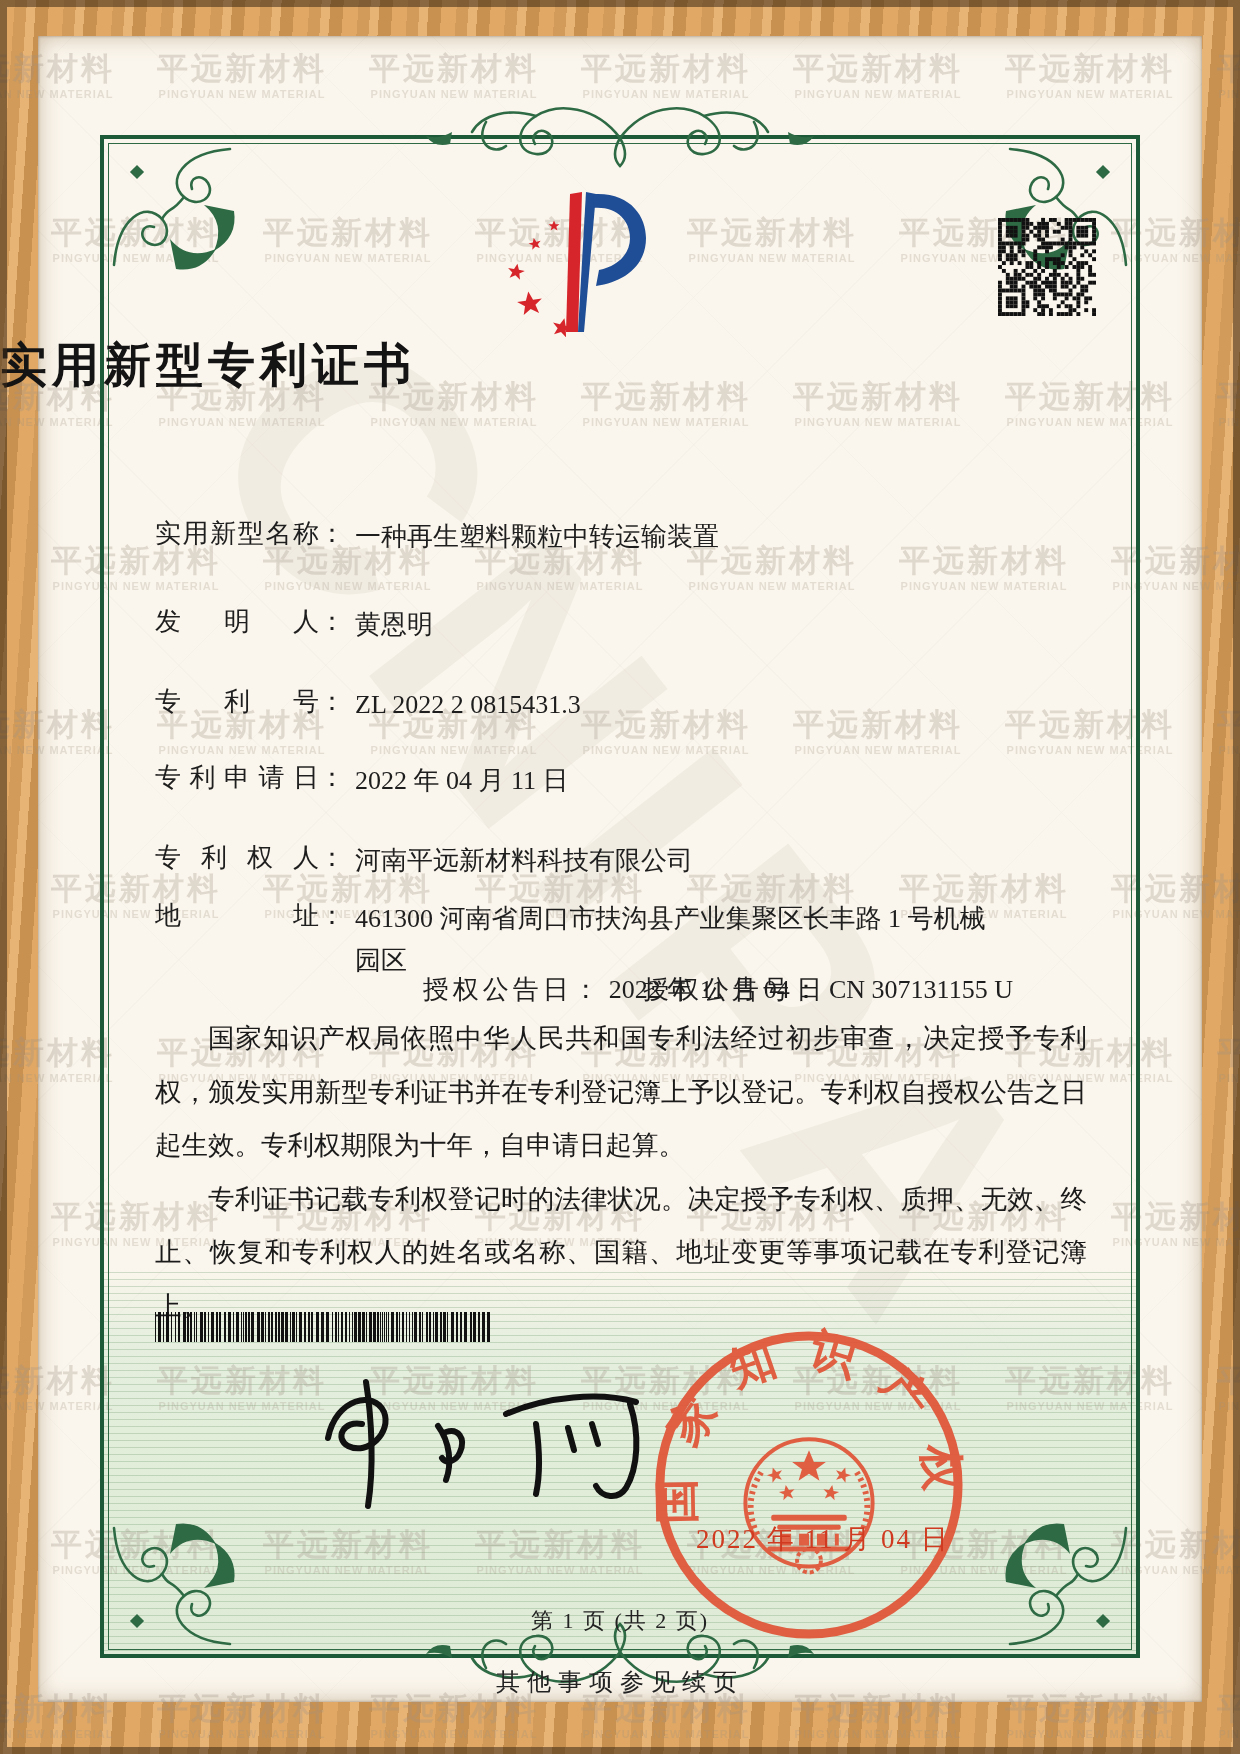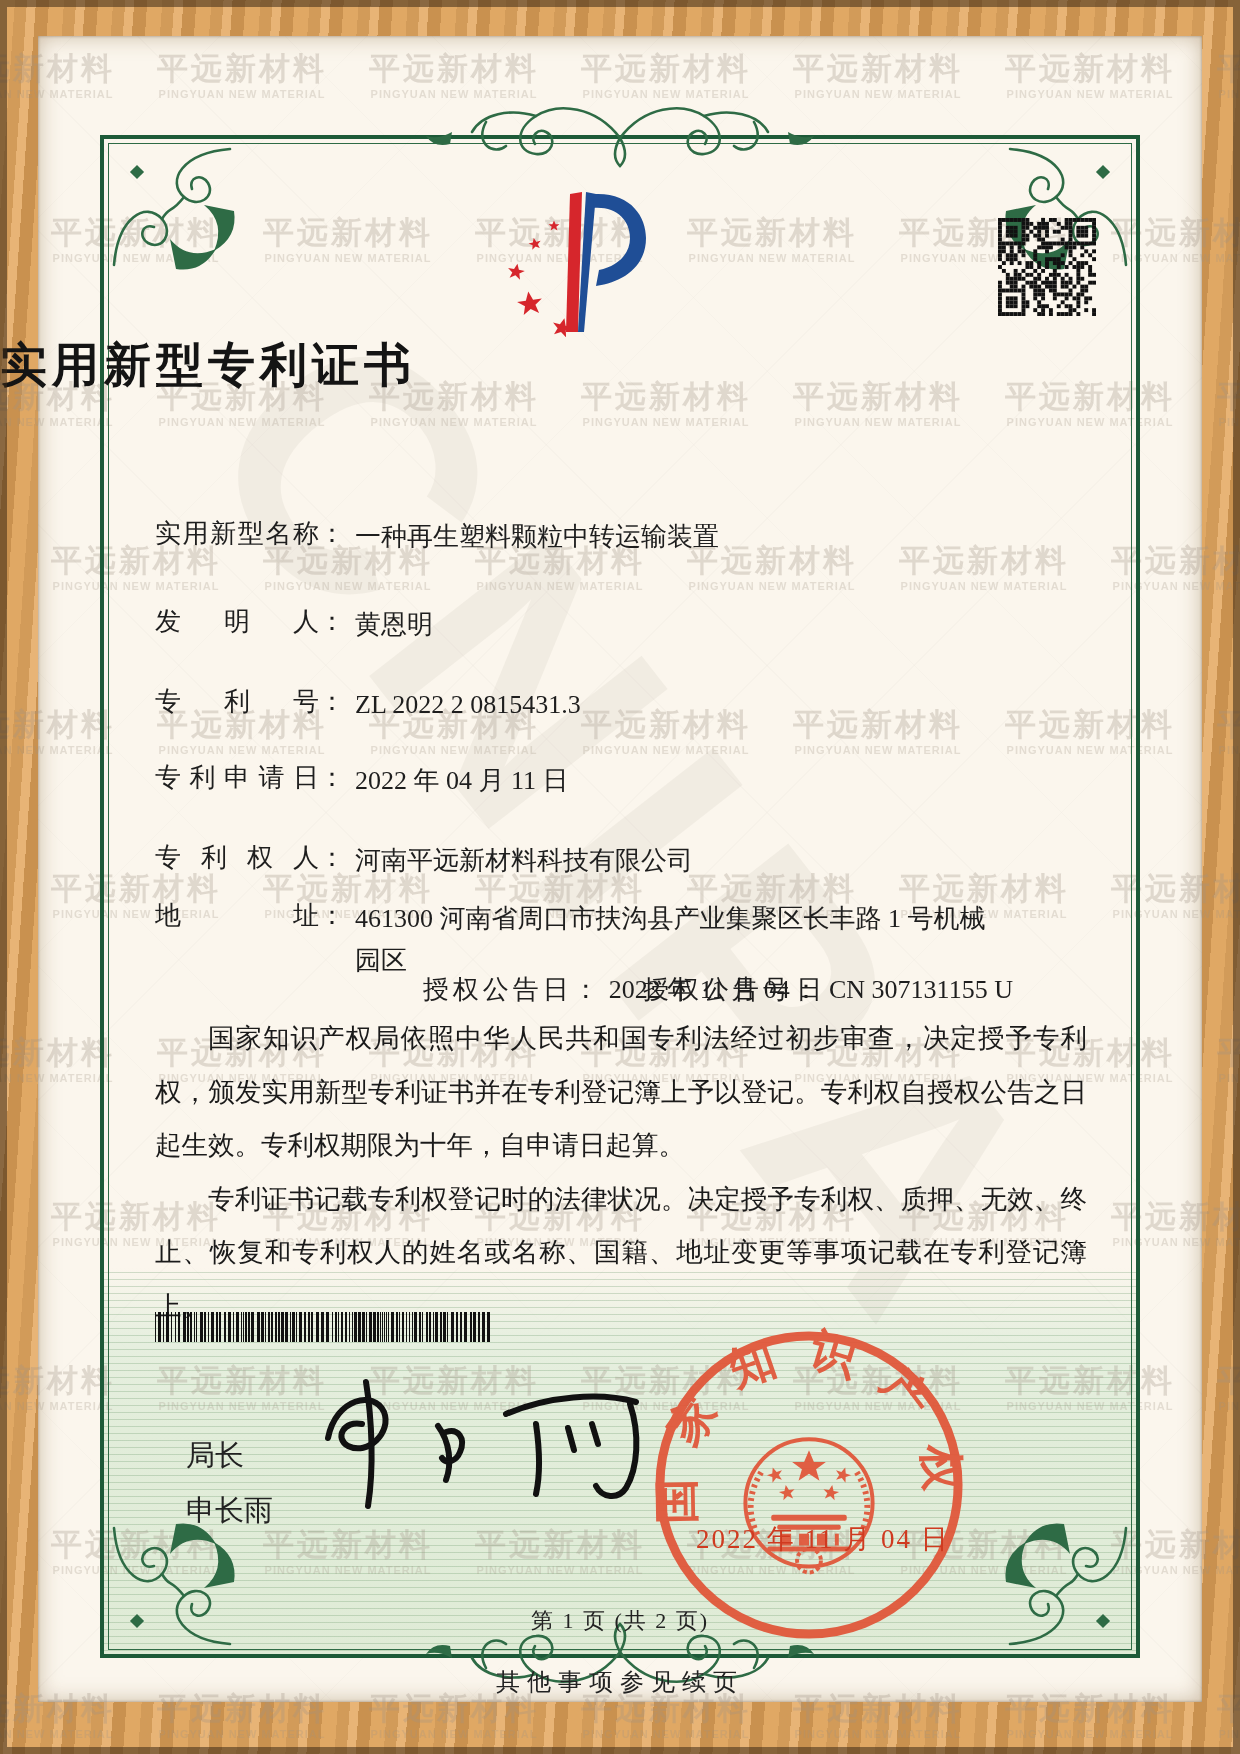--- a/index.html
+++ b/index.html
@@ -913,24 +913,20 @@
         <rect x="301" y="0" width="2" height="30"></rect>
         <rect x="305" y="0" width="2" height="30"></rect>
         <rect x="309" y="0" width="3" height="30"></rect>
         <rect x="315" y="0" width="2" height="30"></rect>
         <rect x="318" y="0" width="3" height="30"></rect>
         <rect x="323" y="0" width="2" height="30"></rect>
         <rect x="327" y="0" width="3" height="30"></rect>
         <rect x="332" y="0" width="3" height="30"></rect>
       </svg>
 
-    <div class="signer">
-      <div>局长</div>
-      <div>申长雨</div>
-    </div>
 
     <svg class="signature" width="360" height="160" viewBox="0 0 360 160">
       <g stroke="#111" fill="none" stroke-width="6" stroke-linecap="round" stroke-linejoin="round">
         <path d="M28,70 C36,30 74,22 84,44 C92,64 68,88 48,78 C34,70 44,52 62,56"></path>
         <path d="M66,14 C72,52 74,100 68,138"></path>
         <path d="M138,58 C150,74 152,96 146,112"></path>
         <path d="M146,64 C158,60 166,70 160,84 C156,94 146,96 142,90"></path>
         <path d="M206,46 C248,28 300,24 336,34"></path>
         <path d="M330,36 C340,66 338,100 326,120 C318,132 302,130 296,118"></path>
         <path d="M236,56 C240,84 240,108 236,126"></path>

